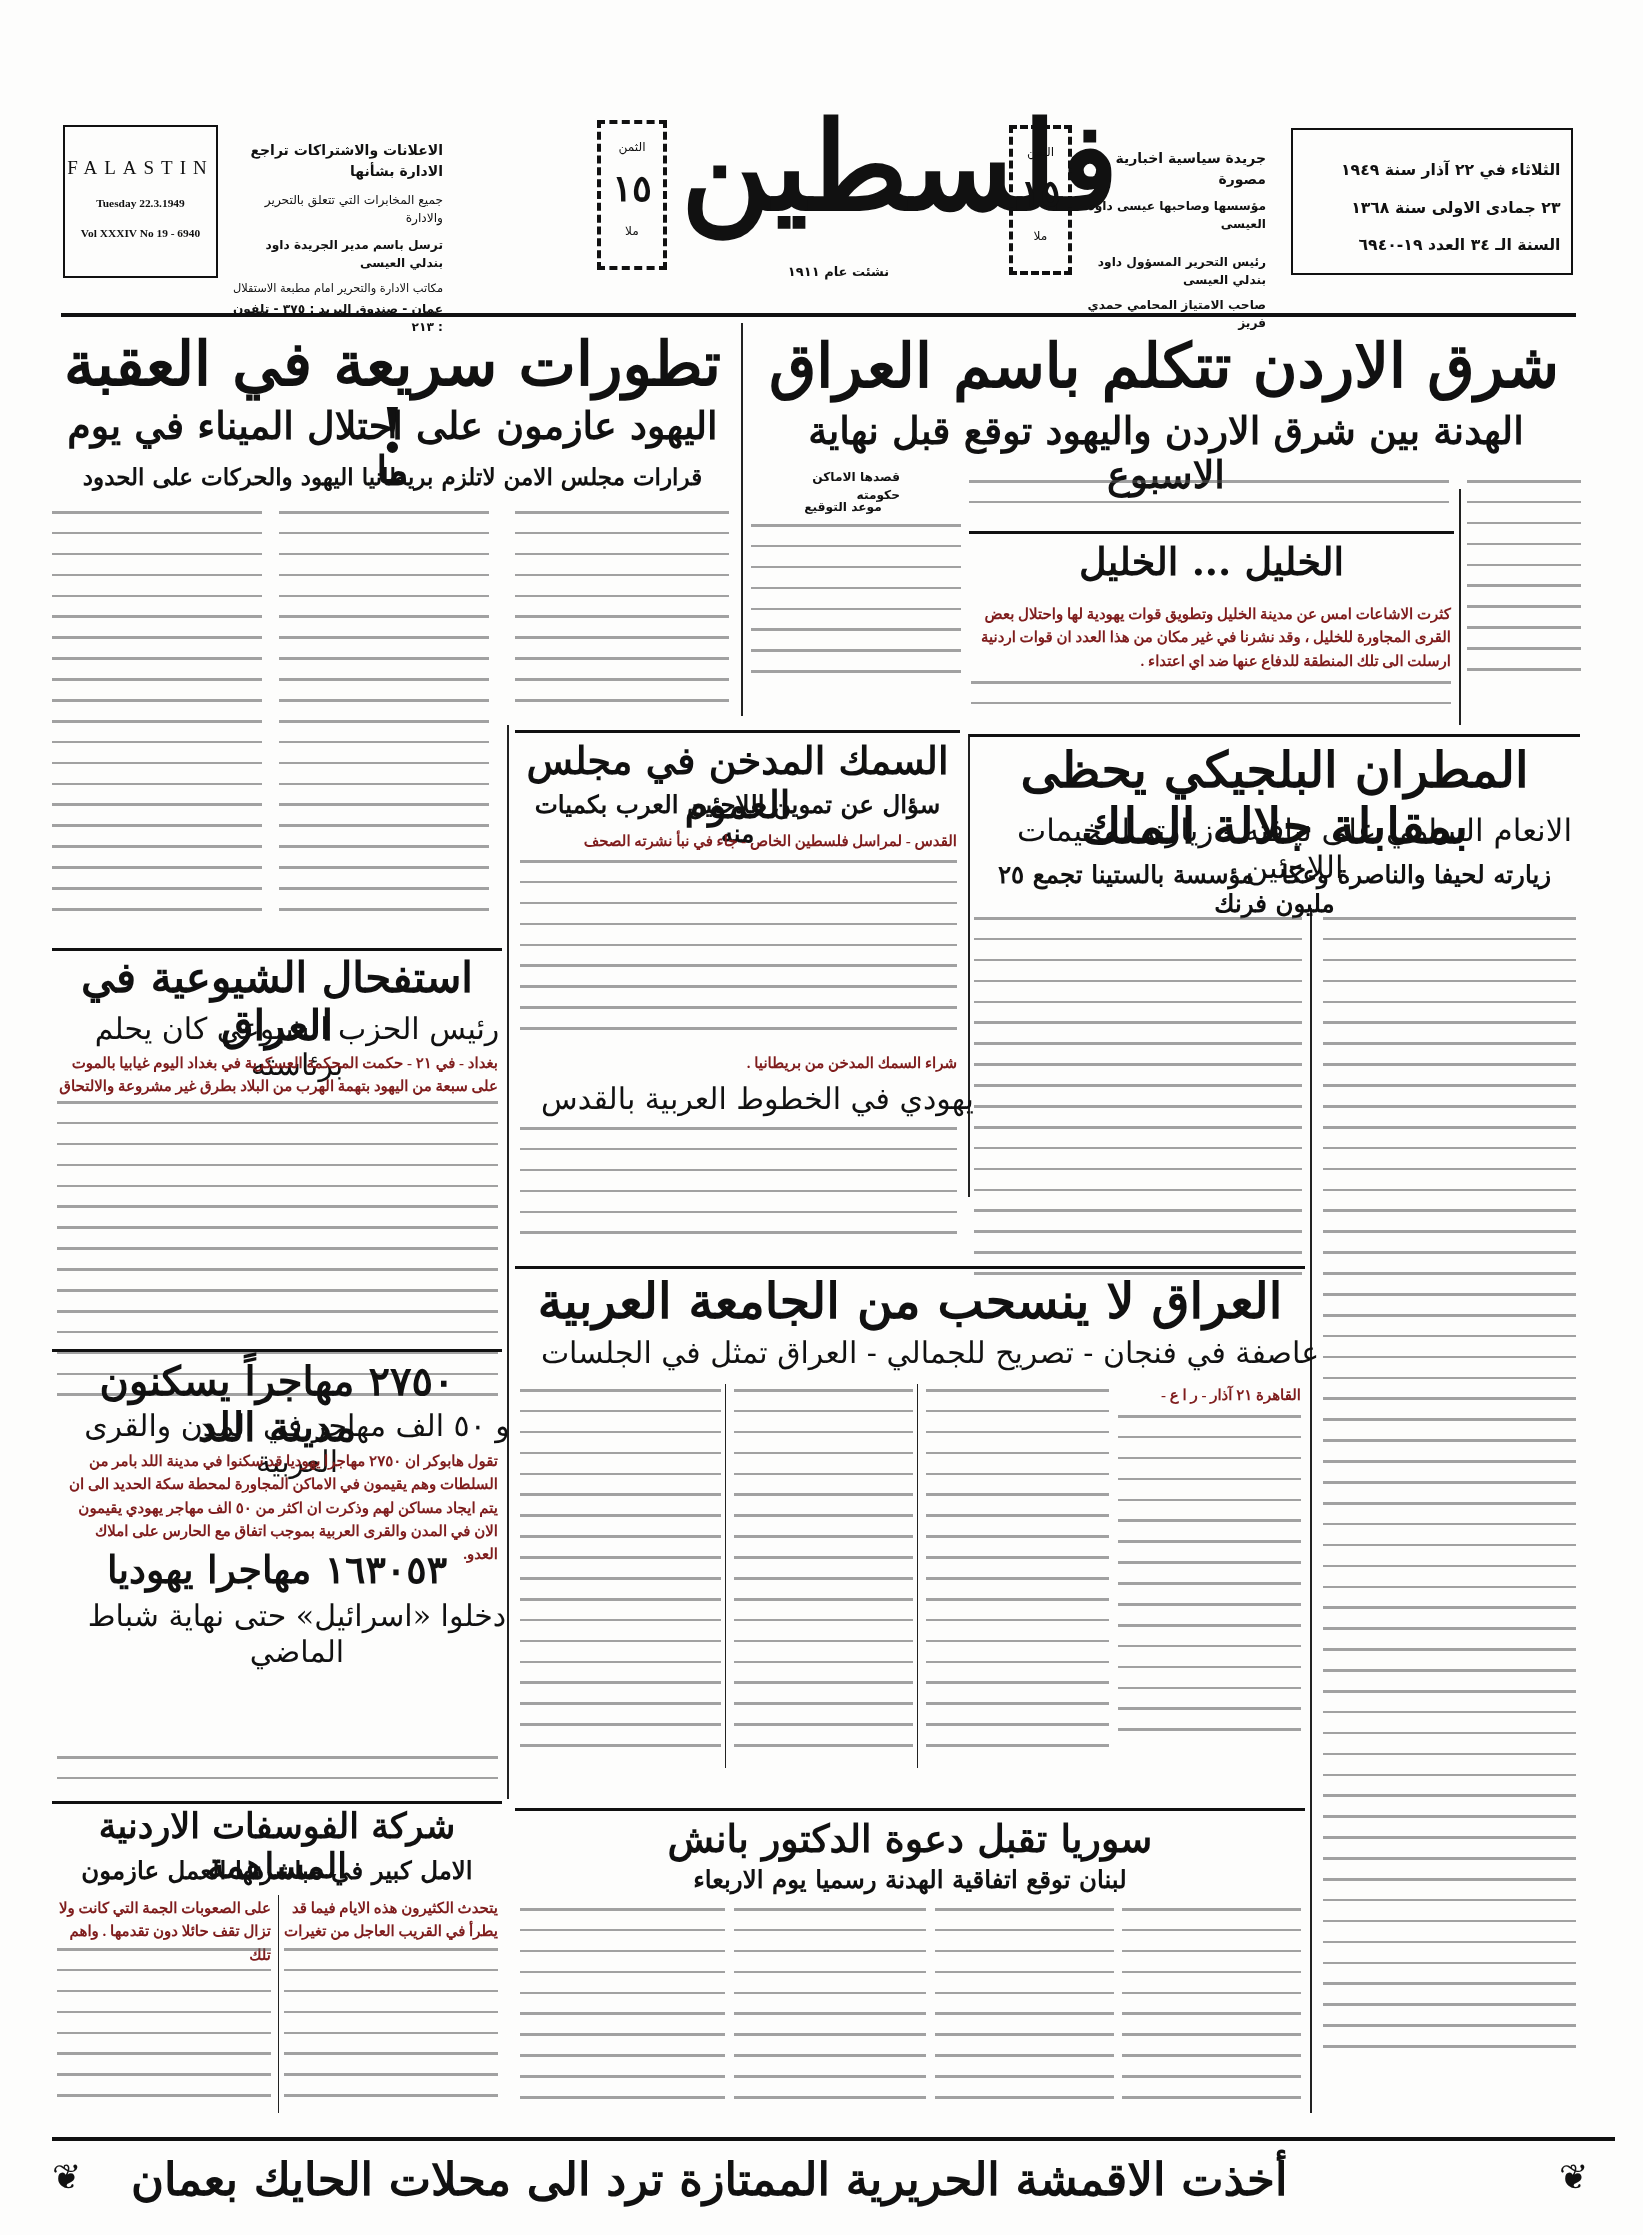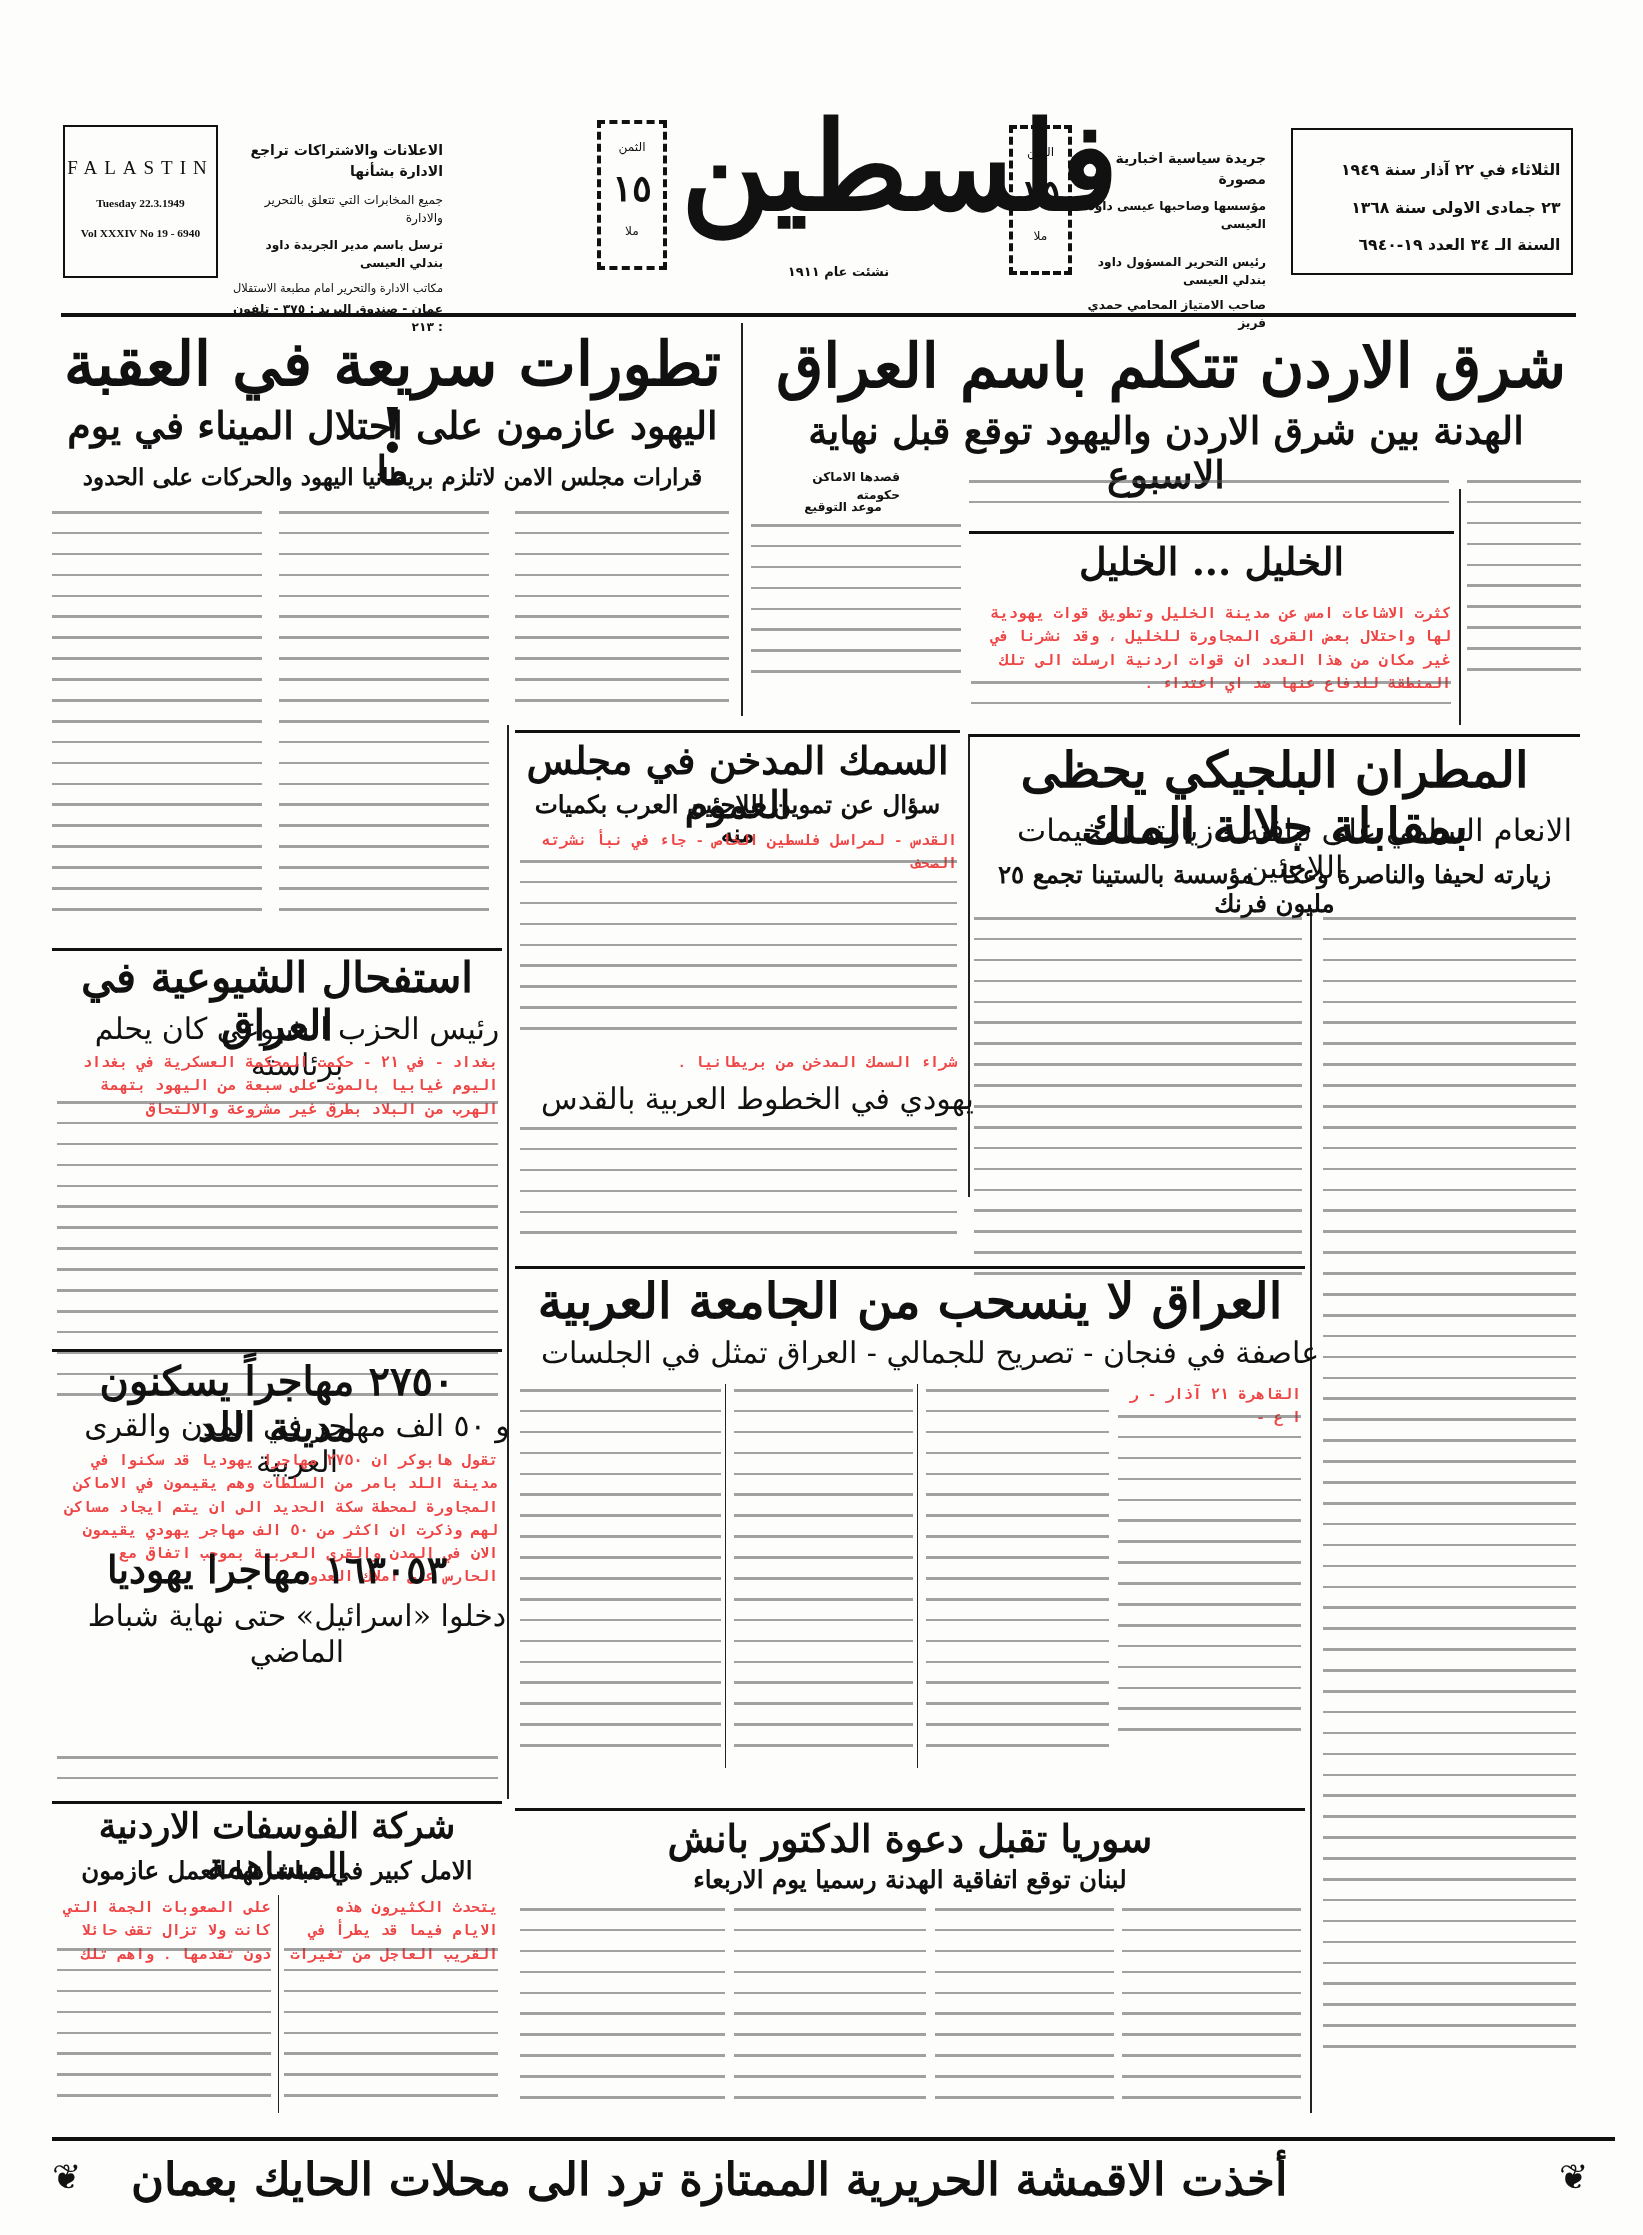--- a/index.html
+++ b/index.html
@@ -11,21 +11,21 @@
   .ctr { text-align:center; }
   .rule { position:absolute; background:#111; }
   .vr { position:absolute; width:1.7px; background:#222; }
   .box { position:absolute; border:2.6px solid #111; box-sizing:border-box; }
   .dashbox { position:absolute; border:4.4px dashed #111; box-sizing:border-box; }
   .hd-xl { font-size:61px; font-weight:bold; line-height:1.1; }
   .hd-l  { font-size:49px; font-weight:bold; line-height:1.15; }
   .hd-m  { font-size:38px; font-weight:bold; line-height:1.15; }
   .hd-s  { font-size:30px; font-weight:normal; line-height:1.2;padding-left:20px; }
   .hd-xs { font-size:24.5px; font-weight:bold; line-height:1.2; }
-  .body  { font-size:15px; line-height:1.55; font-family:Liberation Mono, monospace; color:#ef4444; }
+  .body  { font-size:15px; line-height:1.55; font-family:Liberation Serif, serif; color:#7f1d1d; }
   .small { font-size:17.5px; line-height:1.5; font-family:"DejaVu Sans", sans-serif; }
   .masthead { font-size:122px; font-weight:bold; line-height:1; font-family:"DejaVu Serif", serif; }
   .latin { font-family:"Liberation Serif", serif; }
   .textlines { position:absolute; }
   .textlines div { height:2.6px; background:#555; margin:0 0 18.3px 0; opacity:.55; }
 </style>
 </head>
 <body>
 
 <div class="page">
@@ -73,21 +73,21 @@
   </div>
 
   <div class="rule" style="left:61px;top:313px;width:1515px;height:3.5px;"></div>
 
   <div class="vr" style="left:741px;top:323px;height:393px;"></div>
   <div class="vr" style="left:507px;top:725px;height:1074px;"></div>
   <div class="vr" style="left:968px;top:734px;height:463px;"></div>
   <div class="vr" style="left:1310px;top:908px;height:1205px;"></div>
   <div class="vr" style="left:1459px;top:489px;height:236px;"></div>
 
-  <div class="ab rtl hd-xl" style="left:769px;top:332px;width:804px;text-align:center;">شرق الاردن تتكلم باسم العراق</div>
+  <div class="ab rtl hd-xl" style="left:769px;top:332px;width:804px;text-align:left;">شرق الاردن تتكلم باسم العراق</div>
   <div class="ab rtl hd-m" style="left:751px;top:409px;width:830px;text-align:center;">الهدنة بين شرق الاردن واليهود توقع قبل نهاية الاسبوع</div>
   <div class="ab rtl small" style="left:769px;top:468px;width:131px;font-size:12.2px;font-weight:bold;">قصدها الاماكن حكومته</div>
   <div class="ab rtl small" style="left:786px;top:498px;width:114px;font-size:12.2px;font-weight:bold;text-align:center;">موعد التوقيع</div>
   <div class="textlines" style="left:1467px;top:480px;width:114px;">
       <div></div>
       <div></div>
       <div></div>
       <div></div>
       <div></div>
       <div></div>

